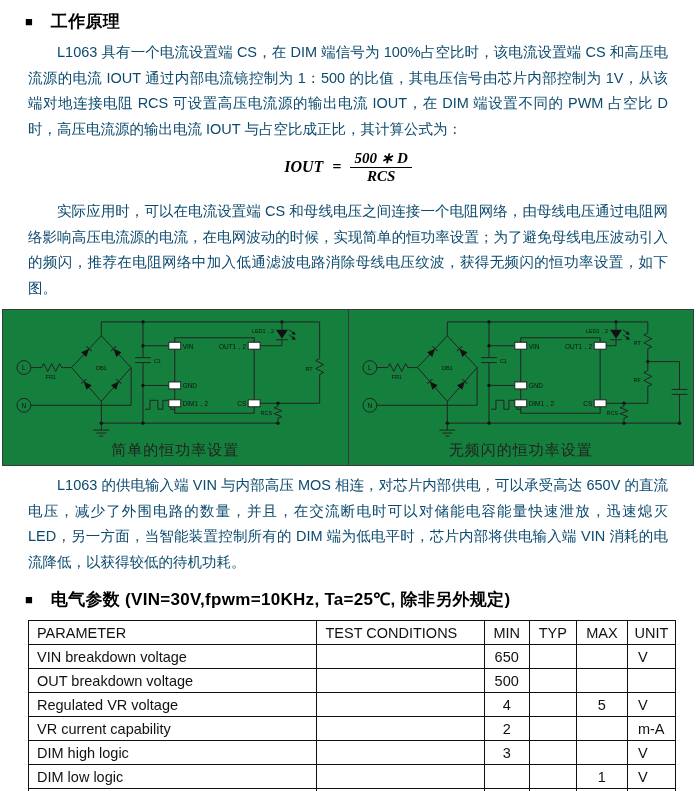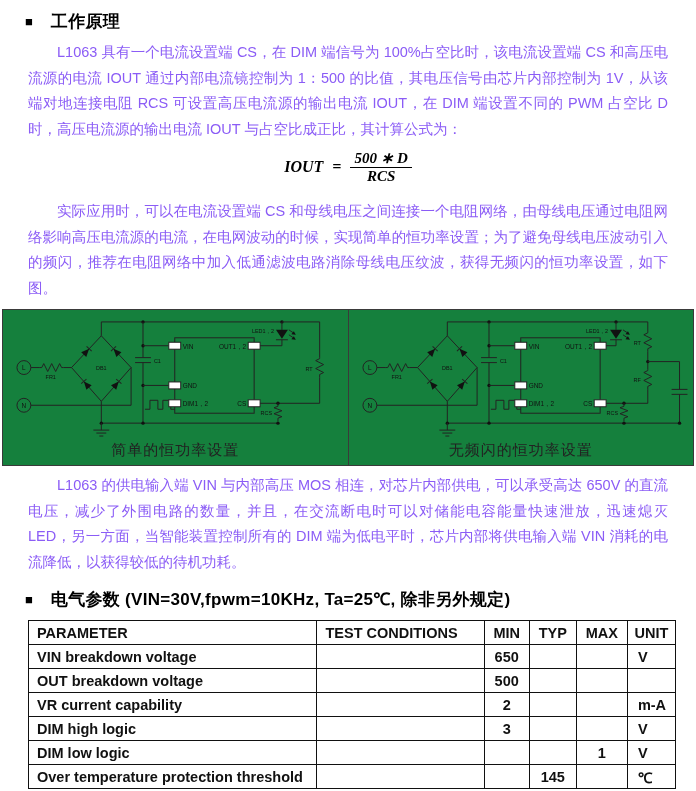--- a/index.html
+++ b/index.html
@@ -2,39 +2,39 @@
 <html><head>
 <meta charset="utf-8">
 <style>
   html,body{margin:0;padding:0;background:#fff;}
   body{width:696px;height:791px;font-family:"Liberation Sans",sans-serif;color:#111;overflow:hidden;}
   .page{width:696px;height:791px;position:relative;}
   .hrow{display:flex;align-items:center;gap:18px;padding:10px 0 0 25px;}
   .hrow.second{padding-top:12px;}
   .bullet{font-size:13px;line-height:13px;color:#000;}
   .htext{font-size:17px;font-weight:bold;color:#000;letter-spacing:.3px;}
-  .para{margin:7px 28px 0 28px;font-size:14.5px;line-height:25.5px;text-align:justify;text-indent:2em;color:#8b5cf6;}
+  .para{margin:7px 28px 0 28px;font-size:14.5px;line-height:25.5px;text-align:justify;text-indent:2em;color:#0c4a6e;}
   .formula{display:flex;justify-content:center;align-items:center;gap:9px;margin:7px 0 5px 0;
            font-family:"Liberation Serif",serif;font-style:italic;font-weight:bold;font-size:16px;color:#000;}
   .frac{display:inline-flex;flex-direction:column;text-align:center;font-size:15px;}
   .frac .den{border-top:1.8px solid #000;padding:0 4px;}
   .frac .num{padding:0 4px;}
   .diagrams{display:flex;margin:8px 2px 0 2px;}
   .diagbox{flex:1;border:1px solid #3a3a3a;background:#15803d;}
   .diagbox + .diagbox{border-left:none;}
   .diagbox svg{display:block;}
   .caption{text-align:center;font-size:15px;color:#222;padding:0 0 5px 0;letter-spacing:1px;}
   svg line,svg path,svg polyline,svg rect.ic,svg circle.term{stroke:#222;stroke-width:1;fill:none;}
   svg rect.pin{stroke:#222;stroke-width:1;fill:#fff;}
   svg .dot{fill:#111;stroke:none;}
   svg .dio{fill:#111;stroke:none;}
   svg text{fill:#111;stroke:none;font-family:"Liberation Sans",sans-serif;font-style:normal;}
   .t6{font-size:6.5px;} .t5{font-size:5.5px;}
   table.params{border-collapse:collapse;margin:9px 0 0 28px;table-layout:fixed;width:648px;}
-  table.params th,table.params td{border:1.5px solid #111;height:23px;font-size:14.5px;font-weight:bold;
+  table.params th,table.params td{border:1.5px solid #111;height:23px;font-size:14.5px;font-weight:normal;
      padding:0;white-space:nowrap;overflow:hidden;color:#111;}
   .cL{text-align:left;padding-left:8px !important;}
   .cC{text-align:center;margin-left:47px;}
   .cU{text-align:left;padding-left:10px !important;}
 </style>
 </head>
 <body>
 
 <div class="page">
 
@@ -281,20 +281,28 @@
     </tr>
     <tr>
       <td class="cL">OUT breakdown voltage</td>
       <td></td>
       <td class="cC">500</td>
       <td class="cC"></td>
       <td class="cC"></td>
       <td class="cU"></td>
     </tr>
     <tr>
+      <td class="cL">Regulated VR voltage</td>
+      <td></td>
+      <td class="cC">4</td>
+      <td class="cC"></td>
+      <td class="cC">5</td>
+      <td class="cU">V</td>
+    </tr>
+    <tr>
       <td class="cL">VR current capability</td>
       <td></td>
       <td class="cC">2</td>
       <td class="cC"></td>
       <td class="cC"></td>
       <td class="cU">m-A</td>
     </tr>
     <tr>
       <td class="cL">DIM high logic</td>
       <td></td>

